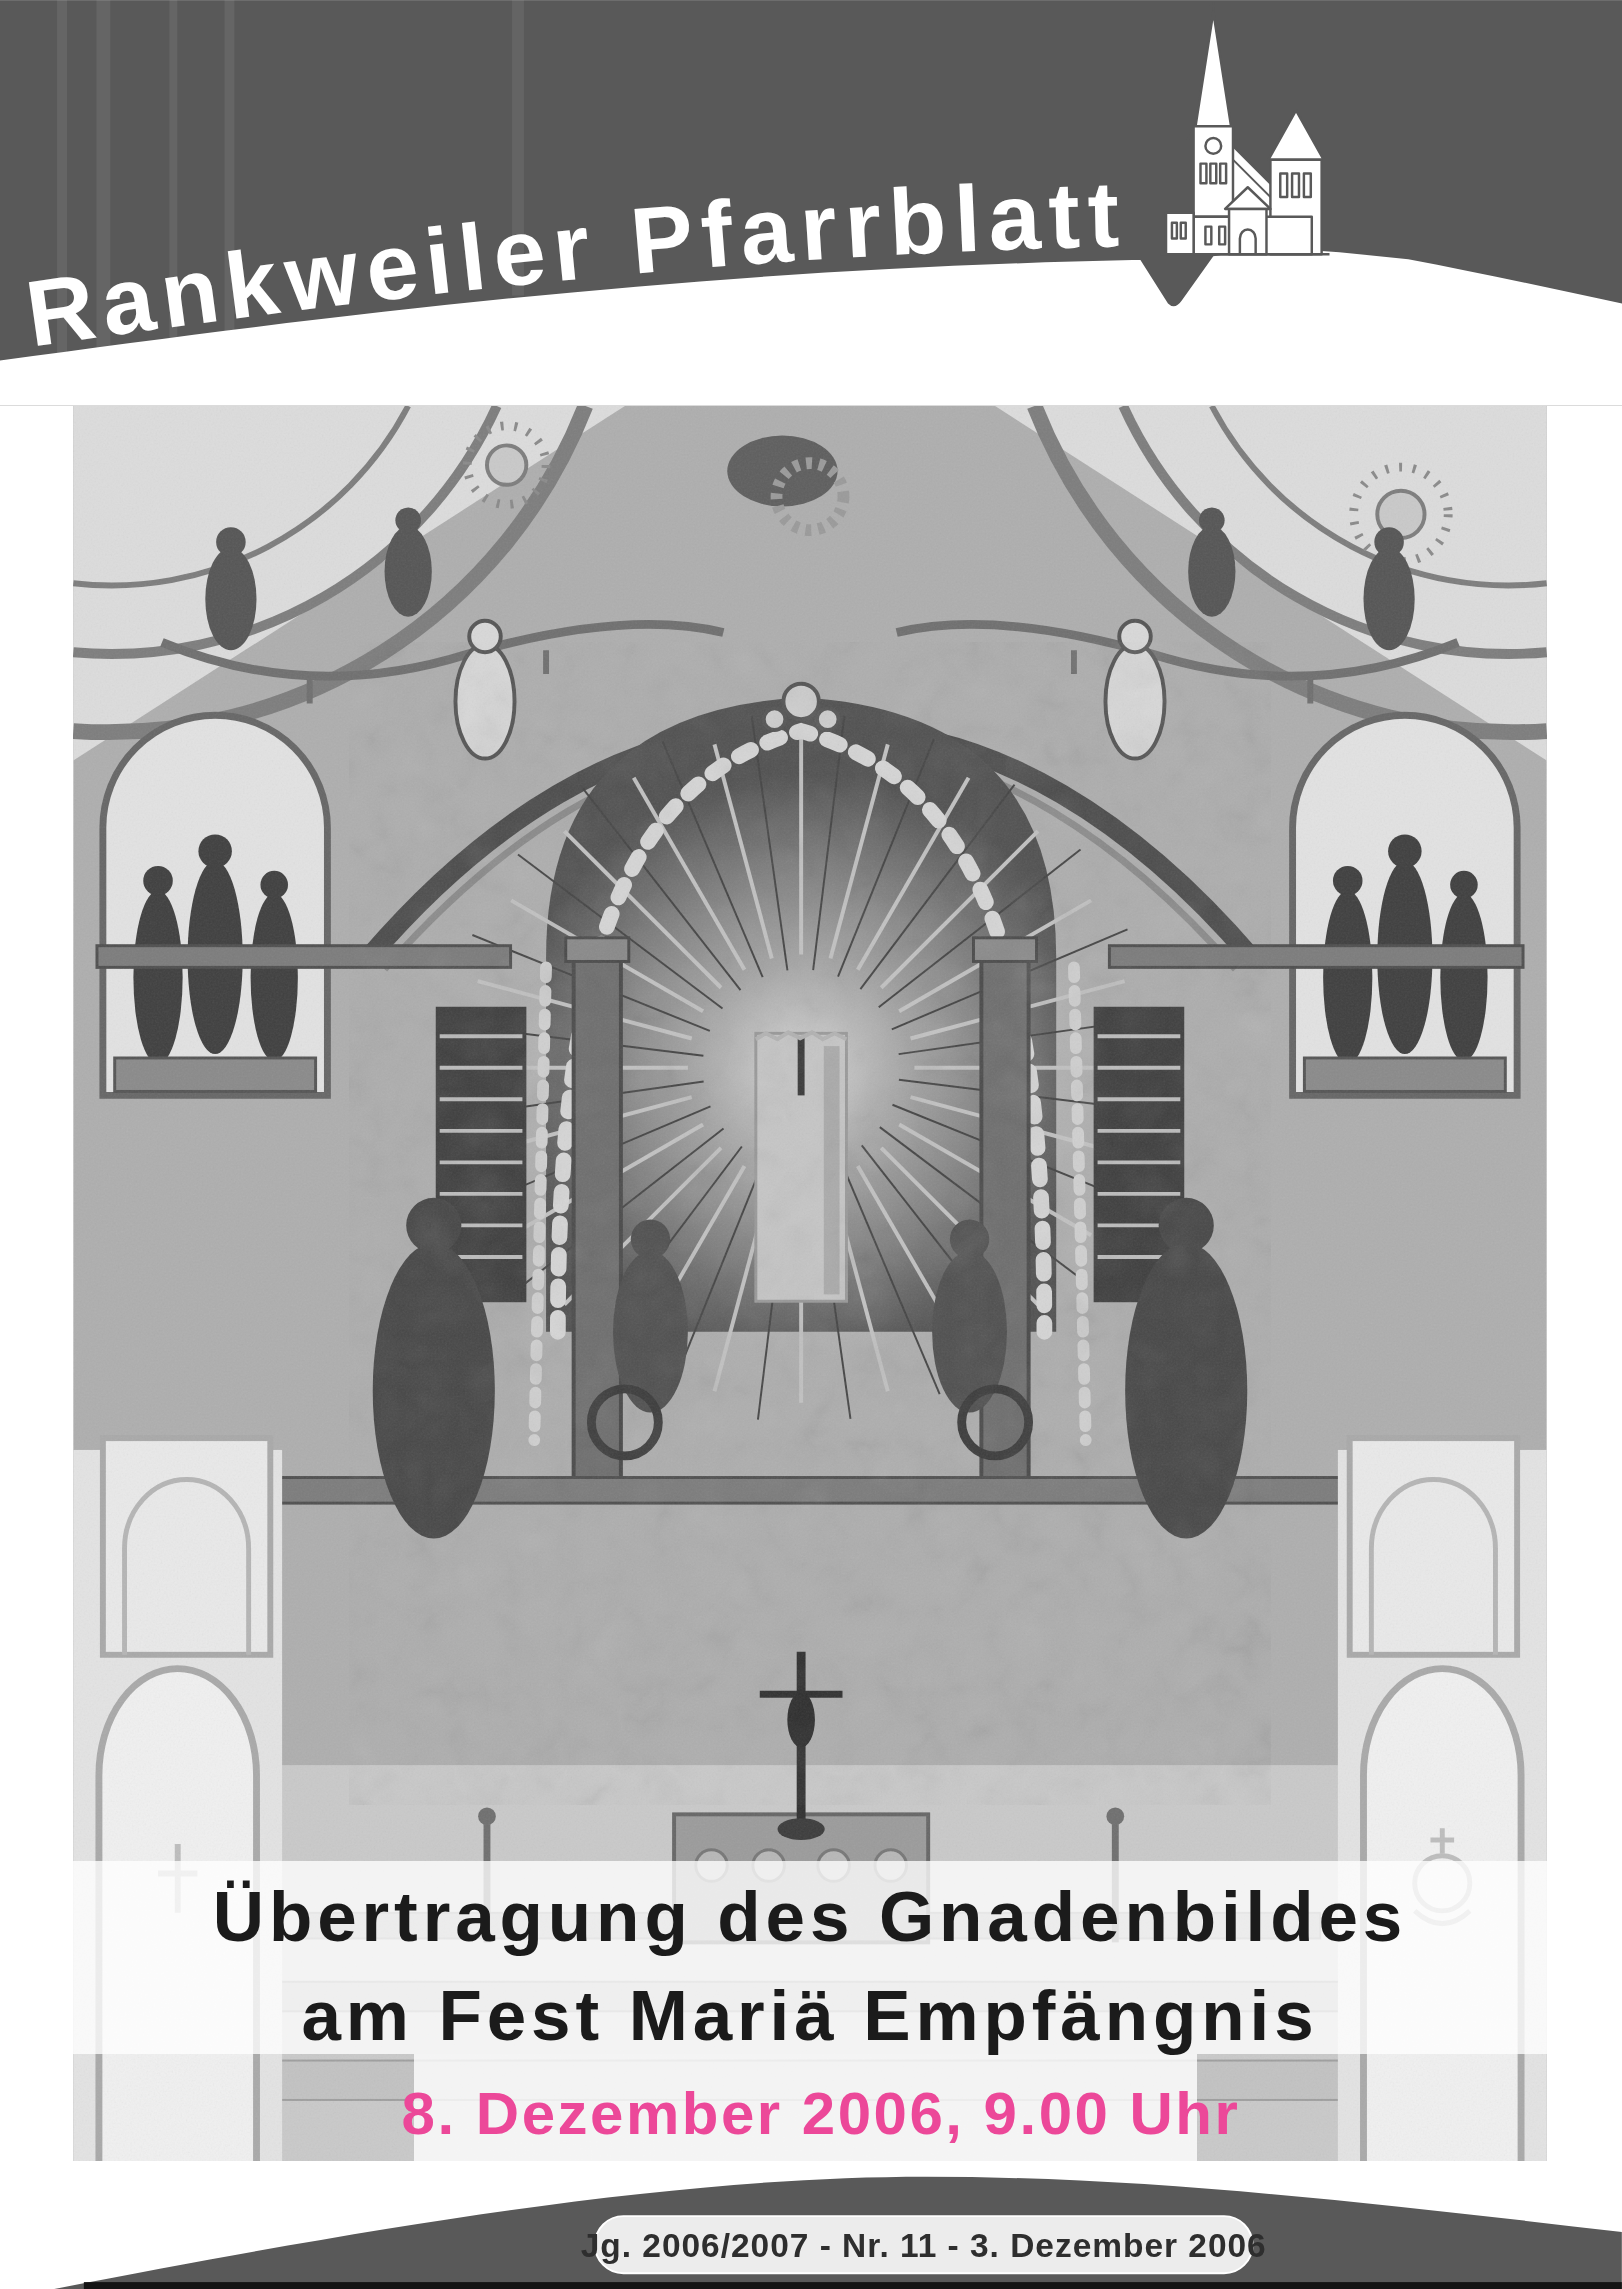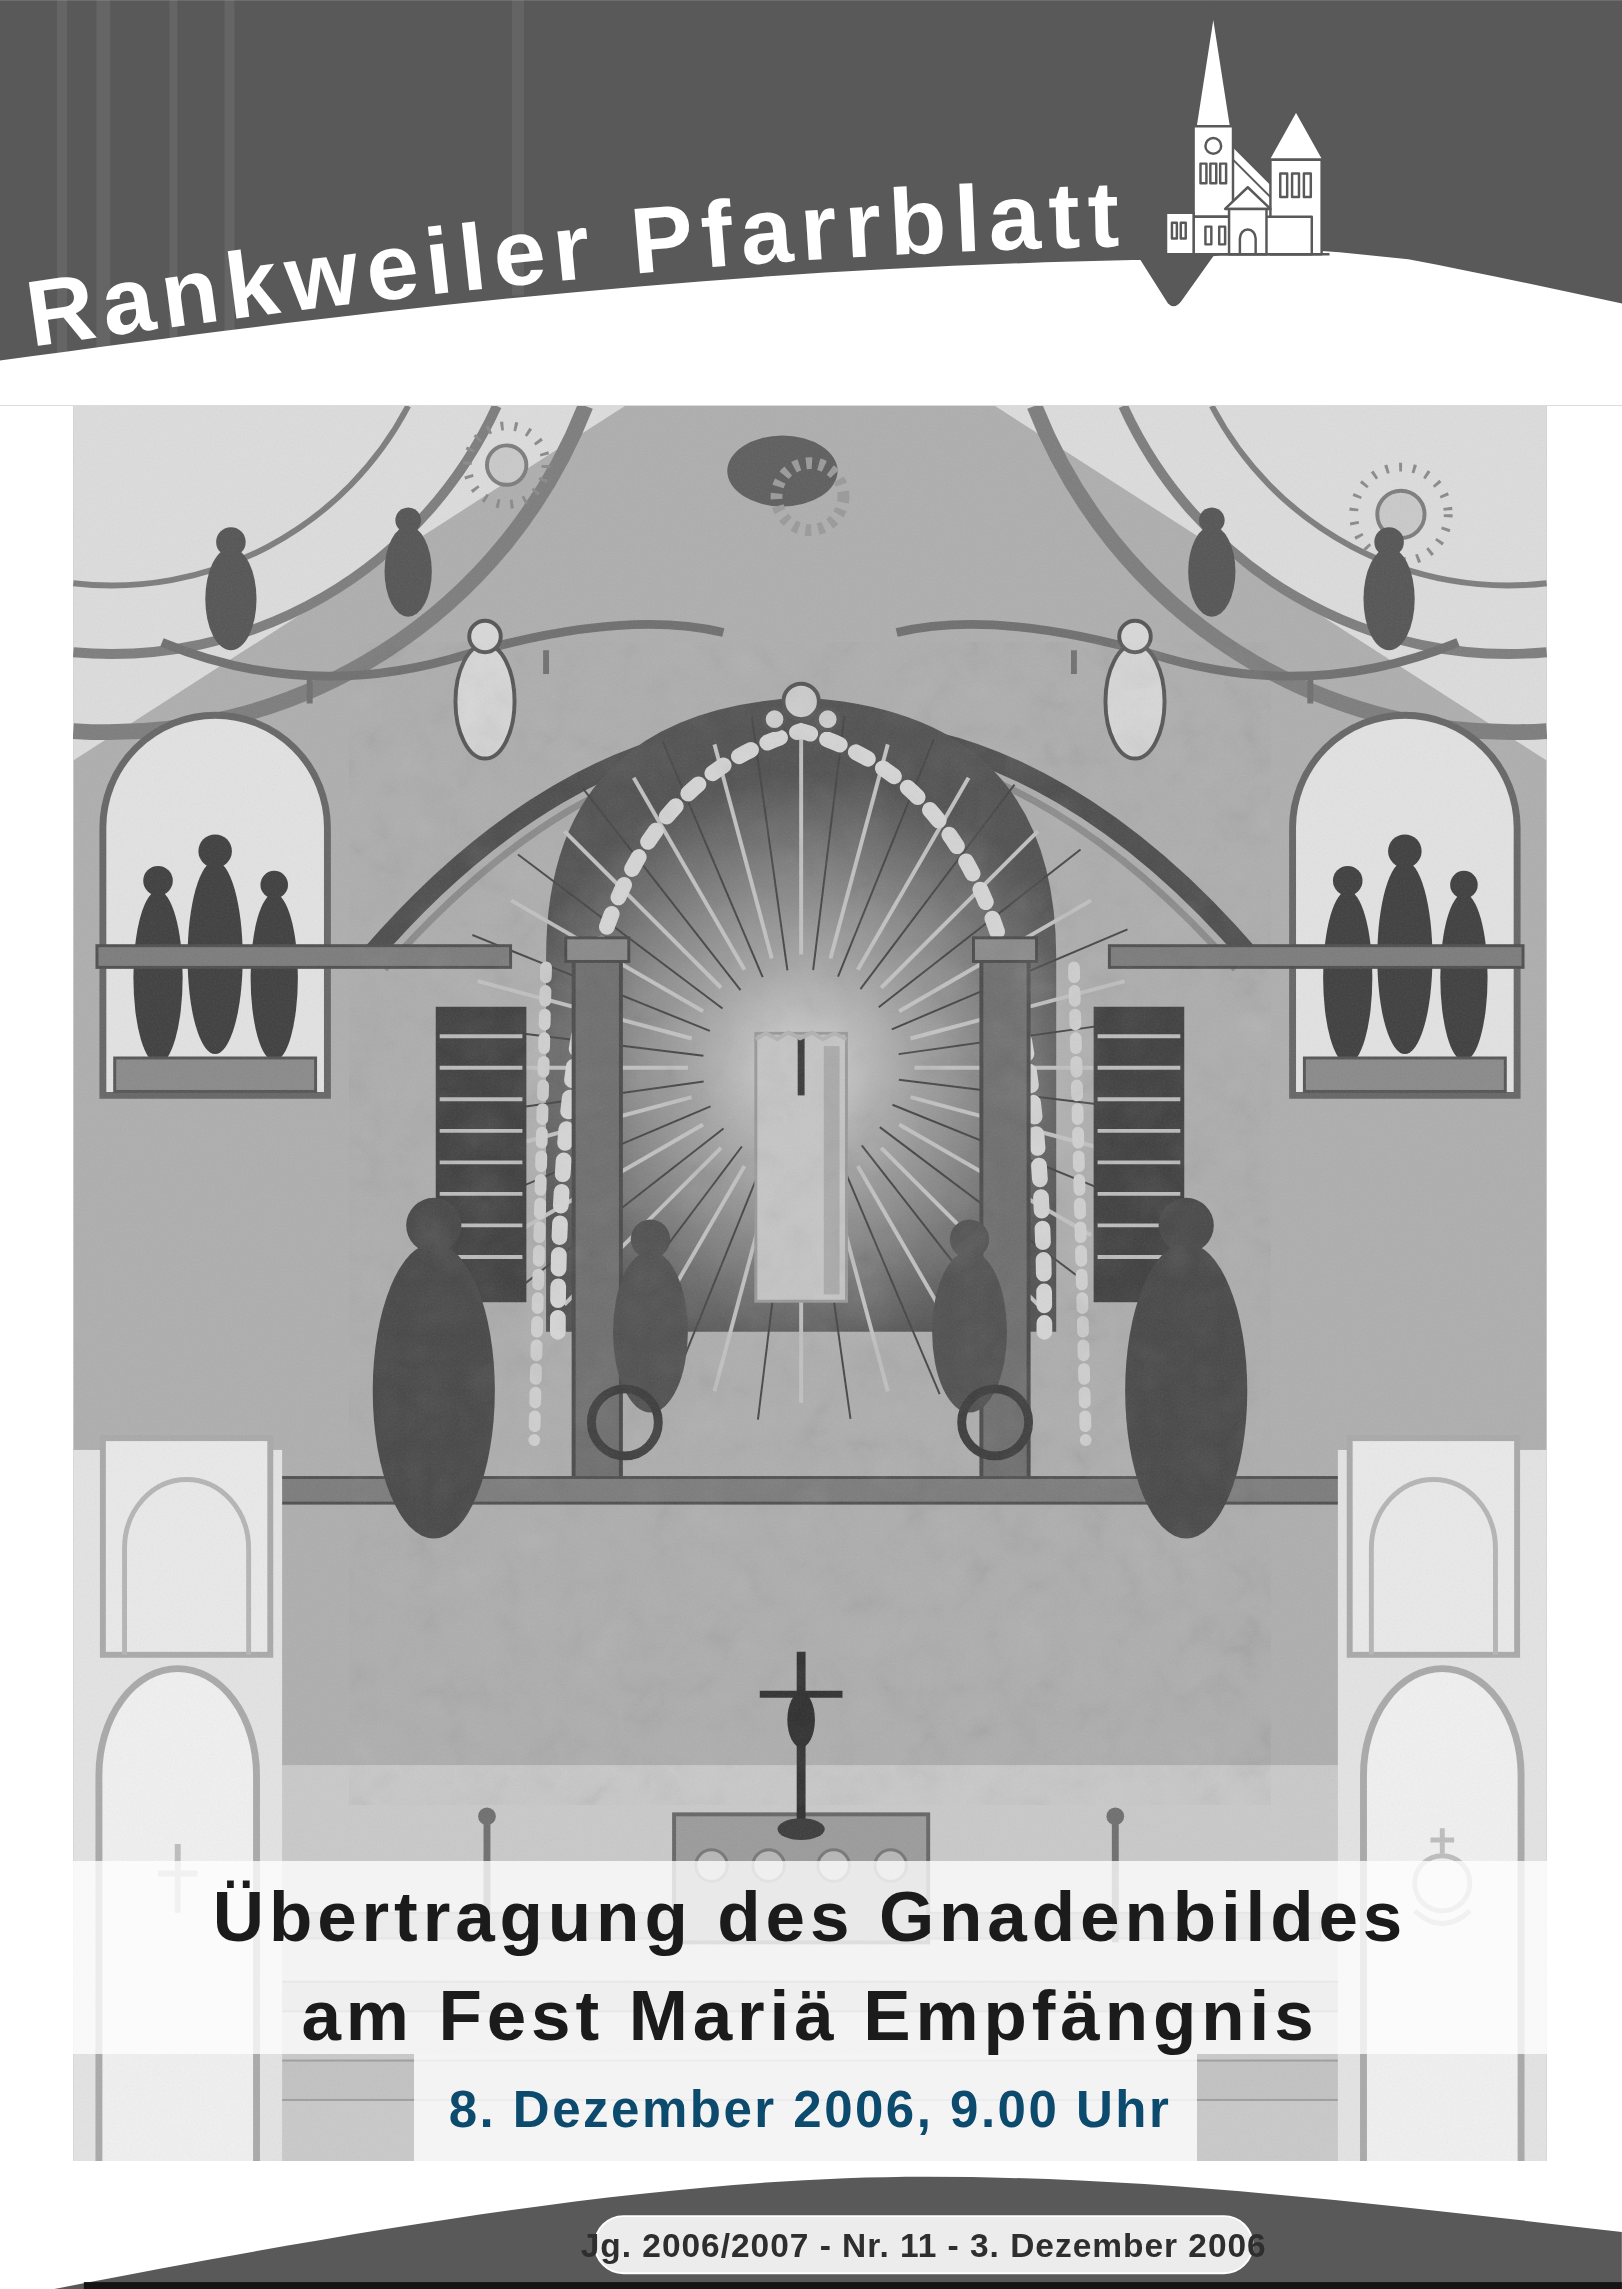--- a/index.html
+++ b/index.html
@@ -10,21 +10,21 @@
   }
   .abs{position:absolute;}
   svg{display:block;}
   
   .band{position:absolute;background:rgba(255,255,255,0.78);}
   .poster-text{
     position:absolute;left:73px;width:1474px;text-align:center;
     color:#1b1b1b;font-weight:bold;line-height:1;white-space:nowrap;
   }
   .title-line{font-size:71px;letter-spacing:4.9px;}
-  .date-line{font-size:51px;letter-spacing:2.5px;color:#0c4a6e;}
+  .date-line{font-size:60px;letter-spacing:2.5px;color:#ec4899;padding-left:11px;}
 </style>
 </head>
 <body>
 
 <div class="page">
 
   <svg class="abs" style="left:0;top:0" width="1622" height="406" viewBox="0 0 1647 412">
 
     <rect x="0" y="0" width="1647" height="412" fill="#595959"></rect>
 

